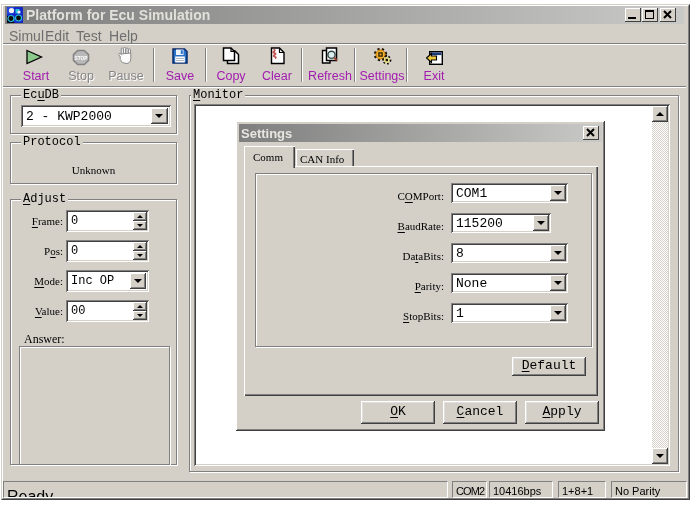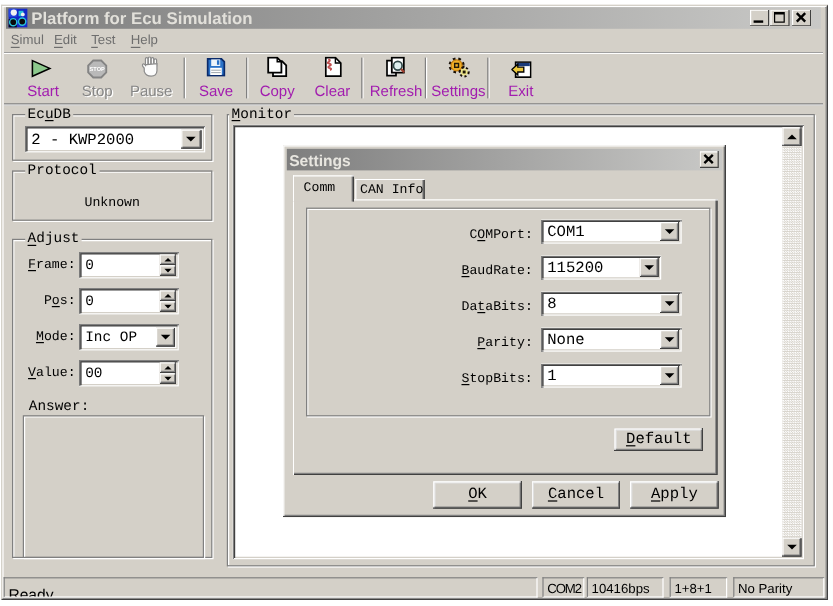--- a/index.html
+++ b/index.html
@@ -9,38 +9,38 @@
 .win-in{position:absolute;left:0;top:0;right:0;bottom:0;
  border:1px solid;border-color:#fff #808080 #808080 #fff}
 .raised{background:#d4d0c8;box-shadow:inset -1px -1px 0 #404040,inset 1px 1px 0 #fff,inset -2px -2px 0 #808080,inset 2px 2px 0 #d4d0c8}
 .raised1{background:#d4d0c8;box-shadow:inset -1px -1px 0 #404040,inset 1px 1px 0 #fff}
 .sunken{background:#fff;box-shadow:inset 1px 1px 0 #808080,inset -1px -1px 0 #fff,inset 2px 2px 0 #404040,inset -2px -2px 0 #d4d0c8}
 .group{position:absolute;border:1px solid #808080;box-shadow:1px 1px 0 #fff,inset 1px 1px 0 #fff}
 .glabel{position:absolute;top:-7px;background:#d4d0c8;padding:0 2px;font-size:12px;line-height:13px;color:#000;font-family:"Liberation Mono",monospace;white-space:nowrap}
 .titlebar{position:absolute;left:5px;top:6px;width:679px;height:18px;
  background:linear-gradient(to right,#7e7e7e,#c9c9c7);color:#e2e0da;font-weight:bold;font-size:13px}
 .tbtn{position:absolute;width:16px;height:14px;top:2px}
-.menu{position:absolute;left:5px;top:24px;width:679px;height:19px;font-size:11px;color:#6e6e6e}
+.menu{position:absolute;left:5px;top:24px;width:679px;height:19px;font-size:14px;color:#6e6e6e}
 .menu span{position:absolute;top:4px}
 .menu u{text-decoration-thickness:1px}
 .toolbar{position:absolute;left:3px;top:43px;width:683px;height:45px;
  box-shadow:inset 0 1px 0 #808080,inset 0 2px 0 #fff,inset 0 -1px 0 #fff,inset 0 -2px 0 #808080}
 .tblbl{position:absolute;font-size:12.5px;color:#a21caf;text-align:center;top:26px;width:60px}
 .tbdis{color:#868686;text-shadow:1px 1px 0 #fff}
 .tbsep{position:absolute;top:5px;height:34px;width:2px;border-left:1px solid #808080;border-right:1px solid #fff}
 .icon{position:absolute;top:6px}
 .statusbar{position:absolute;left:3px;top:480px;width:683px;height:19px;font-size:13px}
 .spanel{position:absolute;top:1px;height:17px;border:1px solid;border-color:#808080 #fff #fff #808080;font-size:11px;padding:3px 0 0 3px;color:#000;overflow:hidden;white-space:nowrap}
 .combo{position:absolute;background:#fff;box-shadow:inset 1px 1px 0 #808080,inset -1px -1px 0 #fff,inset 2px 2px 0 #404040,inset -2px -2px 0 #d4d0c8}
 .ctext{position:absolute;left:5px;font-size:13px;color:#000;font-family:"Liberation Mono",monospace;white-space:nowrap}
 .cbtn{position:absolute;background:#d4d0c8;box-shadow:inset -1px -1px 0 #404040,inset 1px 1px 0 #fff,inset -2px -2px 0 #808080}
 .arr-d{width:0;height:0;border:4px solid transparent;border-top:4px solid #000;border-bottom:none;position:absolute}
 .btn{position:absolute;background:#d4d0c8;box-shadow:inset -1px -1px 0 #404040,inset 1px 1px 0 #fff,inset -2px -2px 0 #808080,inset 2px 2px 0 #dfdfdf;
  font-family:"Liberation Mono",monospace;font-size:13px;text-align:center;color:#000}
-.lbl{position:absolute;font-size:11px;color:#000;font-family:Liberation Mono, monospace;white-space:nowrap}
+.lbl{position:absolute;font-size:11px;color:#000;font-family:Liberation Serif, serif;white-space:nowrap}
 u{text-underline-offset:2px}
 </style></head><body>
 <div class="win">
     <div class="win-in"></div>
   </div>
 
 <div class="titlebar">
  <svg class="abs" style="left:2px;top:1px" width="16" height="16" viewBox="0 0 16 16">
   <rect width="16" height="16" fill="#1428c8"></rect>
   <rect x="0" y="0" width="7" height="7" fill="#2846e0"></rect>
@@ -217,21 +217,21 @@
 <div class="abs" style="left:652px;top:106px;width:16px;height:358px;background:repeating-conic-gradient(#fff 0% 25%,#d6d2ca 0% 50%) 0 0/2px 2px">
  <div class="cbtn" style="left:0;top:0;width:16px;height:16px">
       <div class="arr-d" style="left:4px;top:6px;border-width:4px;border-top:none;border-bottom:4px solid #000"></div>
     </div>
  <div class="cbtn" style="left:0;top:342px;width:16px;height:16px">
       <div class="arr-d" style="left:4px;top:6px;border-width:4px"></div>
     </div>
 </div>
 
 <div class="statusbar">
- <div class="spanel" style="left:0px;width:445px;font-size:13px;padding-top:6px">Ready</div>
+ <div class="spanel" style="left:0px;width:445px;font-size:16px;padding-top:6px">Ready</div>
  <div class="spanel" style="left:449px;width:35px;letter-spacing:-0.9px">COM2</div>
  <div class="spanel" style="left:486px;width:64px">10416bps</div>
  <div class="spanel" style="left:555px;width:48px">1+8+1</div>
  <div class="spanel" style="left:608px;width:76px">No Parity</div>
 </div>
 
 <div class="abs raised" style="left:236px;top:121px;width:369px;height:310px">
  <div class="abs" style="left:3px;top:3px;width:363px;height:18px;background:linear-gradient(to right,#7e7e7e,#c9c9c7)">
   <span class="abs" style="left:2px;top:2px;font-weight:bold;font-size:13px;color:#e8e6e0">Settings</span>
   <div class="abs raised1" style="right:3px;top:2px;width:16px;height:14px;background:#d4d0c8">

